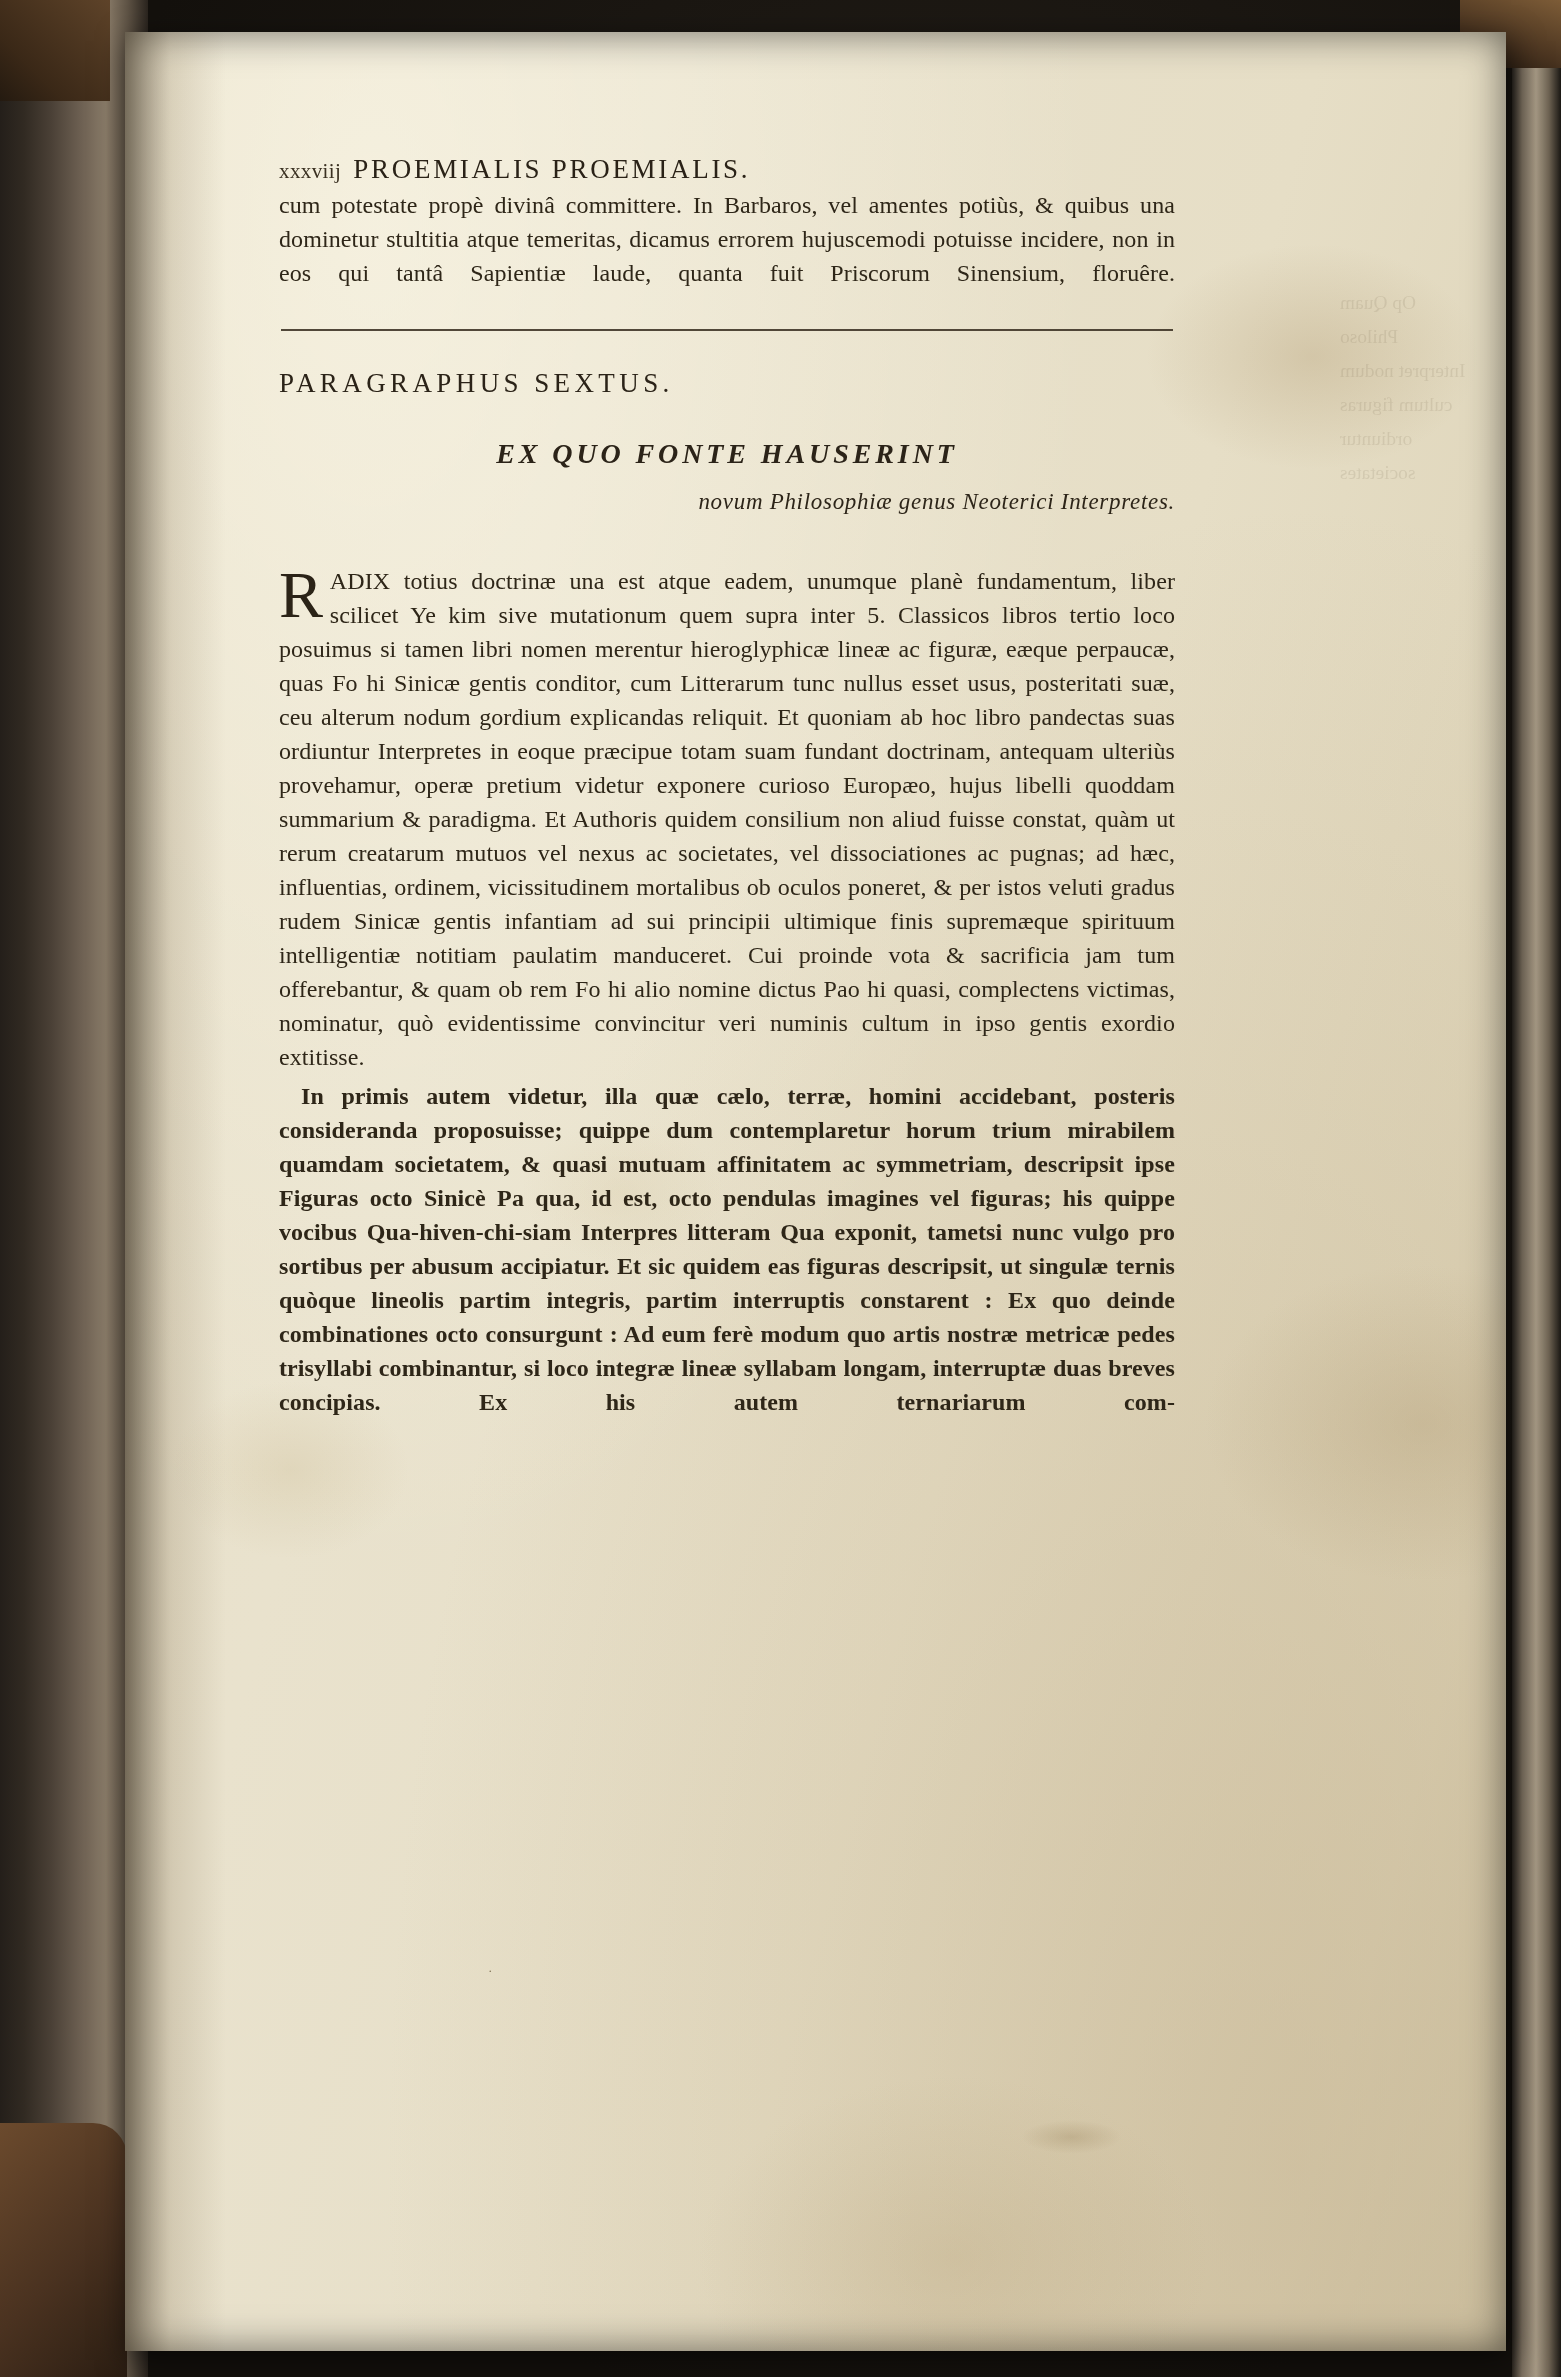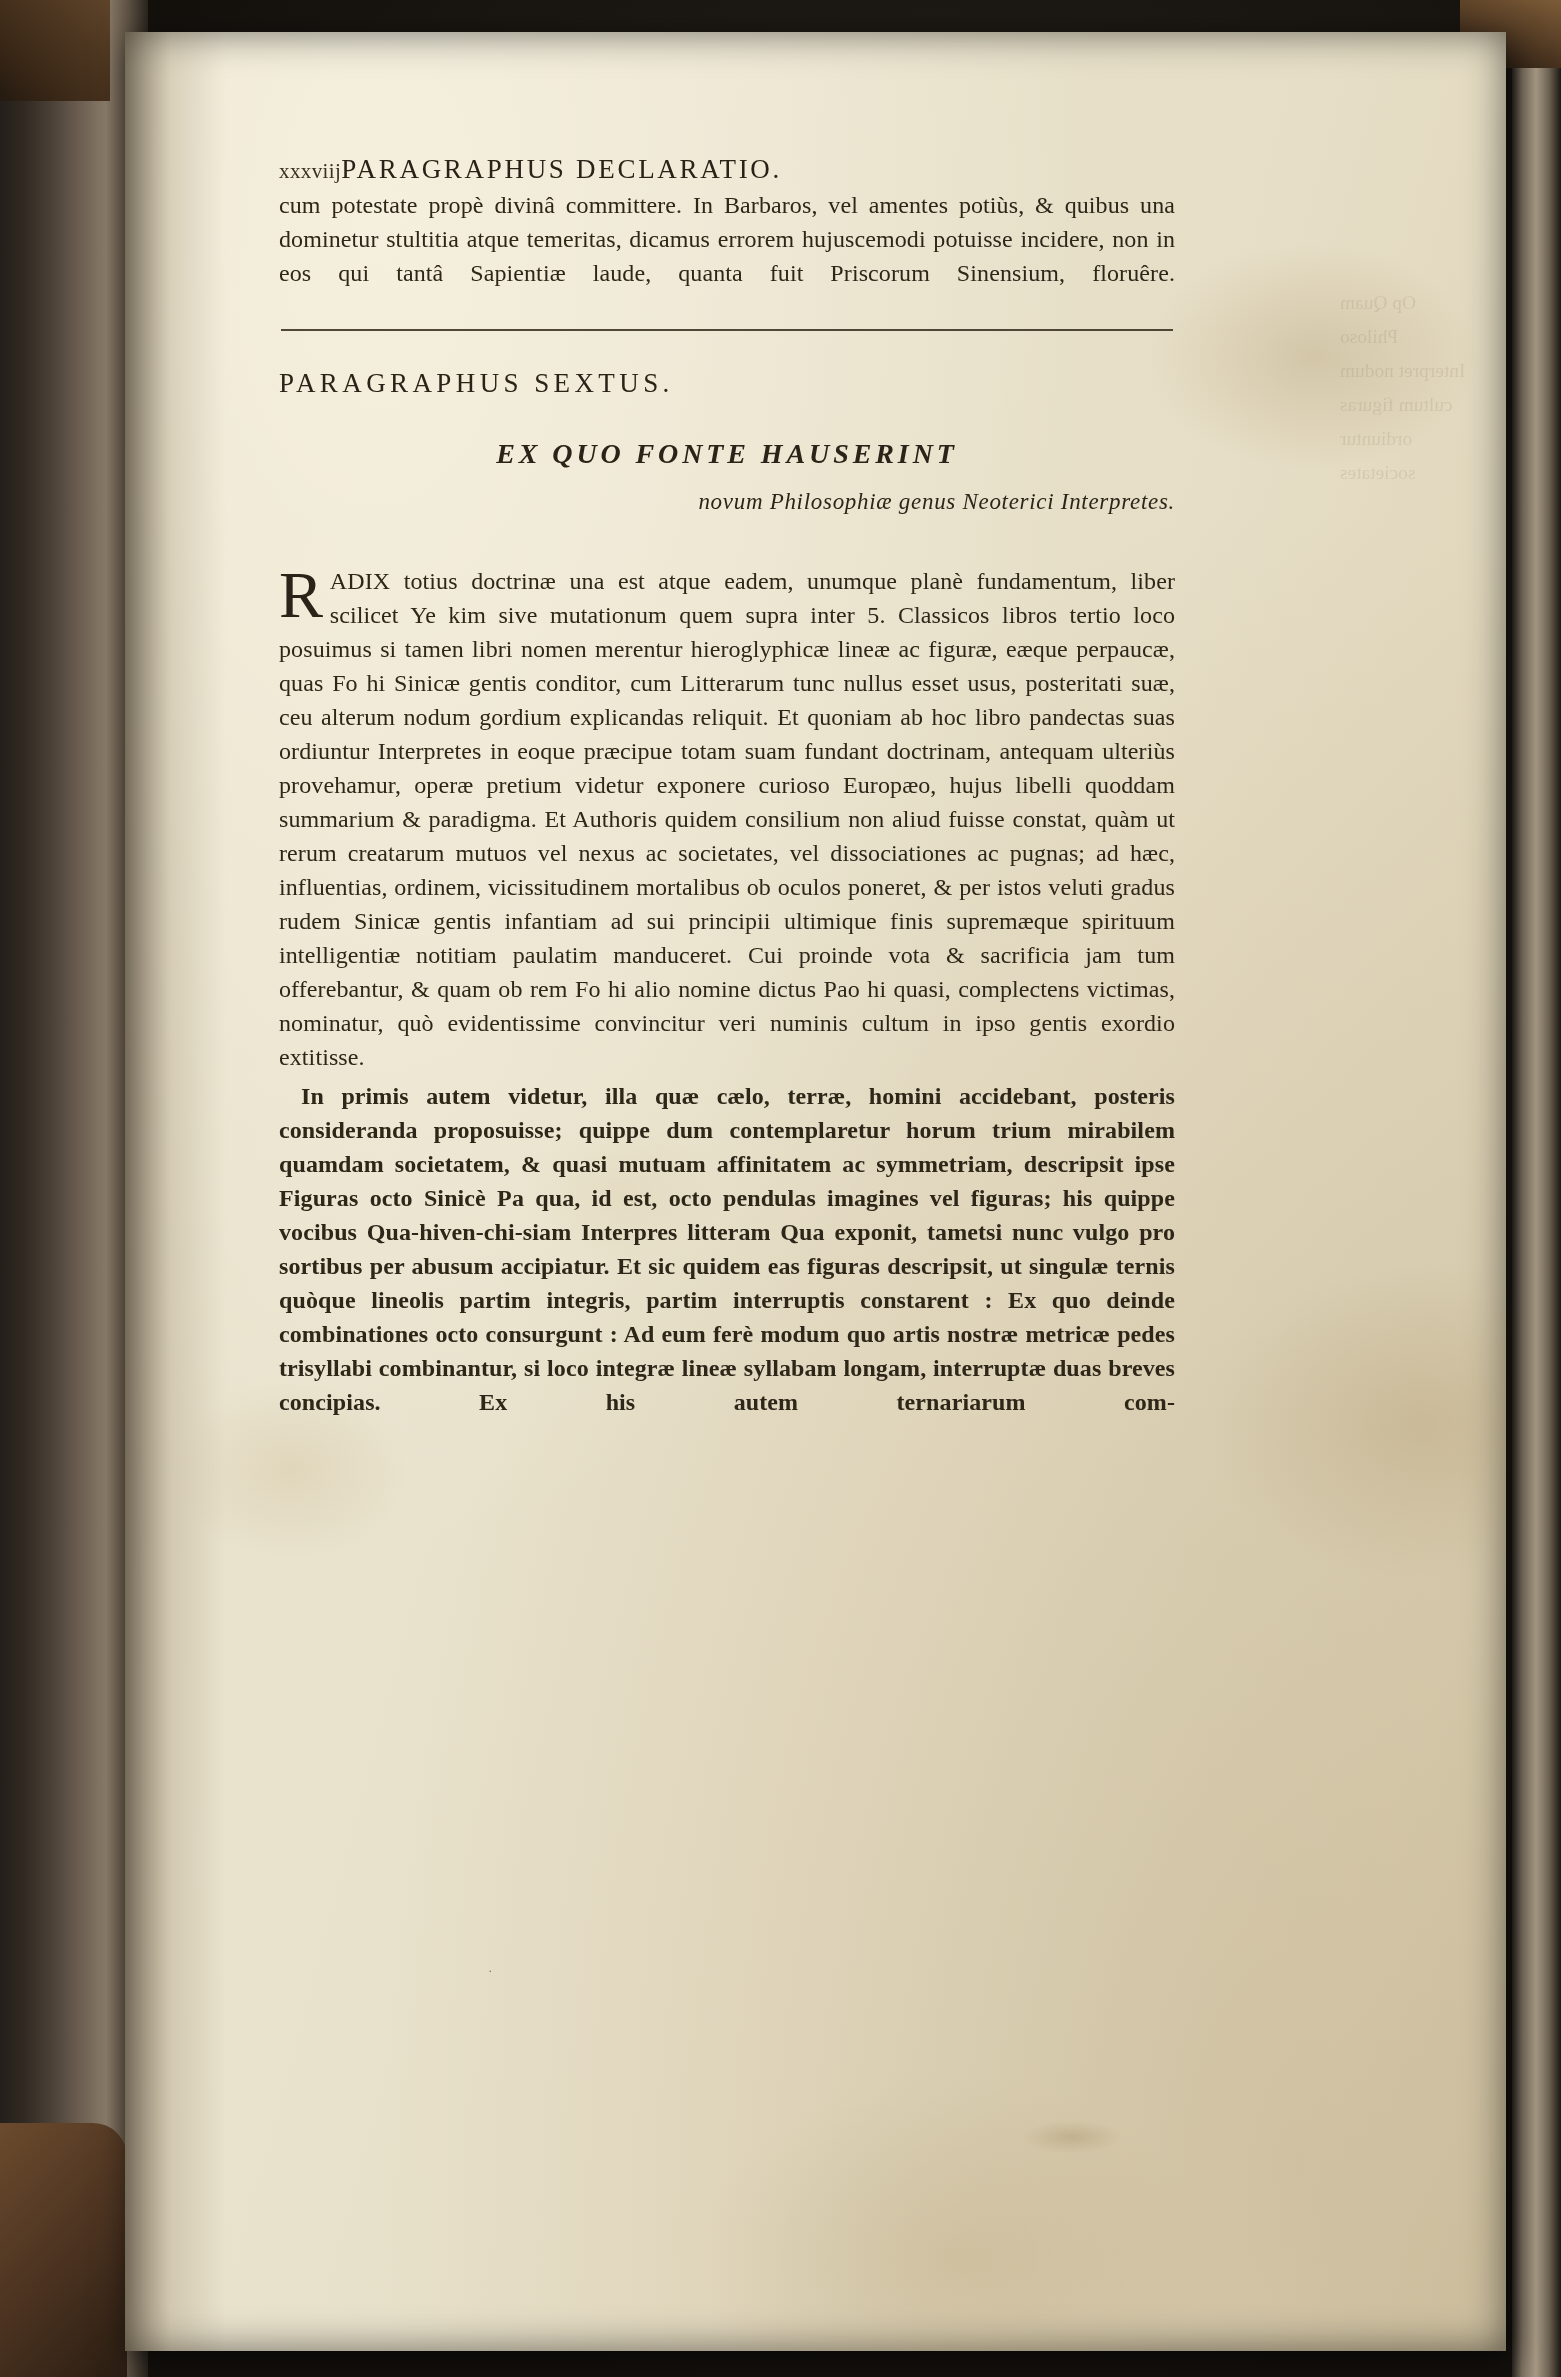--- a/index.html
+++ b/index.html
@@ -130,21 +130,21 @@
     position: absolute;
     left: 279px;
     top: 154px;
     width: 896px;
     color: #2d2519;
   }
 
   .folio-line {
     display: flex;
     align-items: baseline;
-    gap: 0;
+    gap: 12px;
     margin-bottom: 3.4px;
   }
   .folio {
     font-size: 21px;
     letter-spacing: 0.4px;
     color: #3b3122;
   }
   .runhead {
     font-size: 27px;
     letter-spacing: 2.7px;
@@ -246,21 +246,21 @@
     <div class="leaf-gutter"></div>
     <div class="showthrough">Op Quam Philoso Interpret nodum cultum figuras ordiuntur societates</div>
     <div class="faint-blob"></div>
     <div class="tiny-mark">·</div>
   </div>
 
   <div class="textblock">
 
     <div class="folio-line">
       <span class="folio">xxxviij</span>
-      <span class="runhead">PARAGRAPHUS DECLARATIO.</span>
+      <span class="runhead">PROEMIALIS PROEMIALIS.</span>
     </div>
 
     <p class="body">cum potestate propè divinâ committere. In Barbaros, vel amentes potiùs, &amp; quibus una dominetur stultitia atque temeritas, dicamus errorem hujuscemodi potuisse incidere, non in eos qui tantâ Sapientiæ laude, quanta fuit Priscorum Sinensium, floruêre.</p>
 
     <div class="rule"></div>
 
     <h2 class="para-head">PARAGRAPHUS SEXTUS.</h2>
     <h3 class="section-title">EX QUO FONTE HAUSERINT</h3>
     <h4 class="section-sub">novum Philosophiæ genus Neoterici Interpretes.</h4>
 

